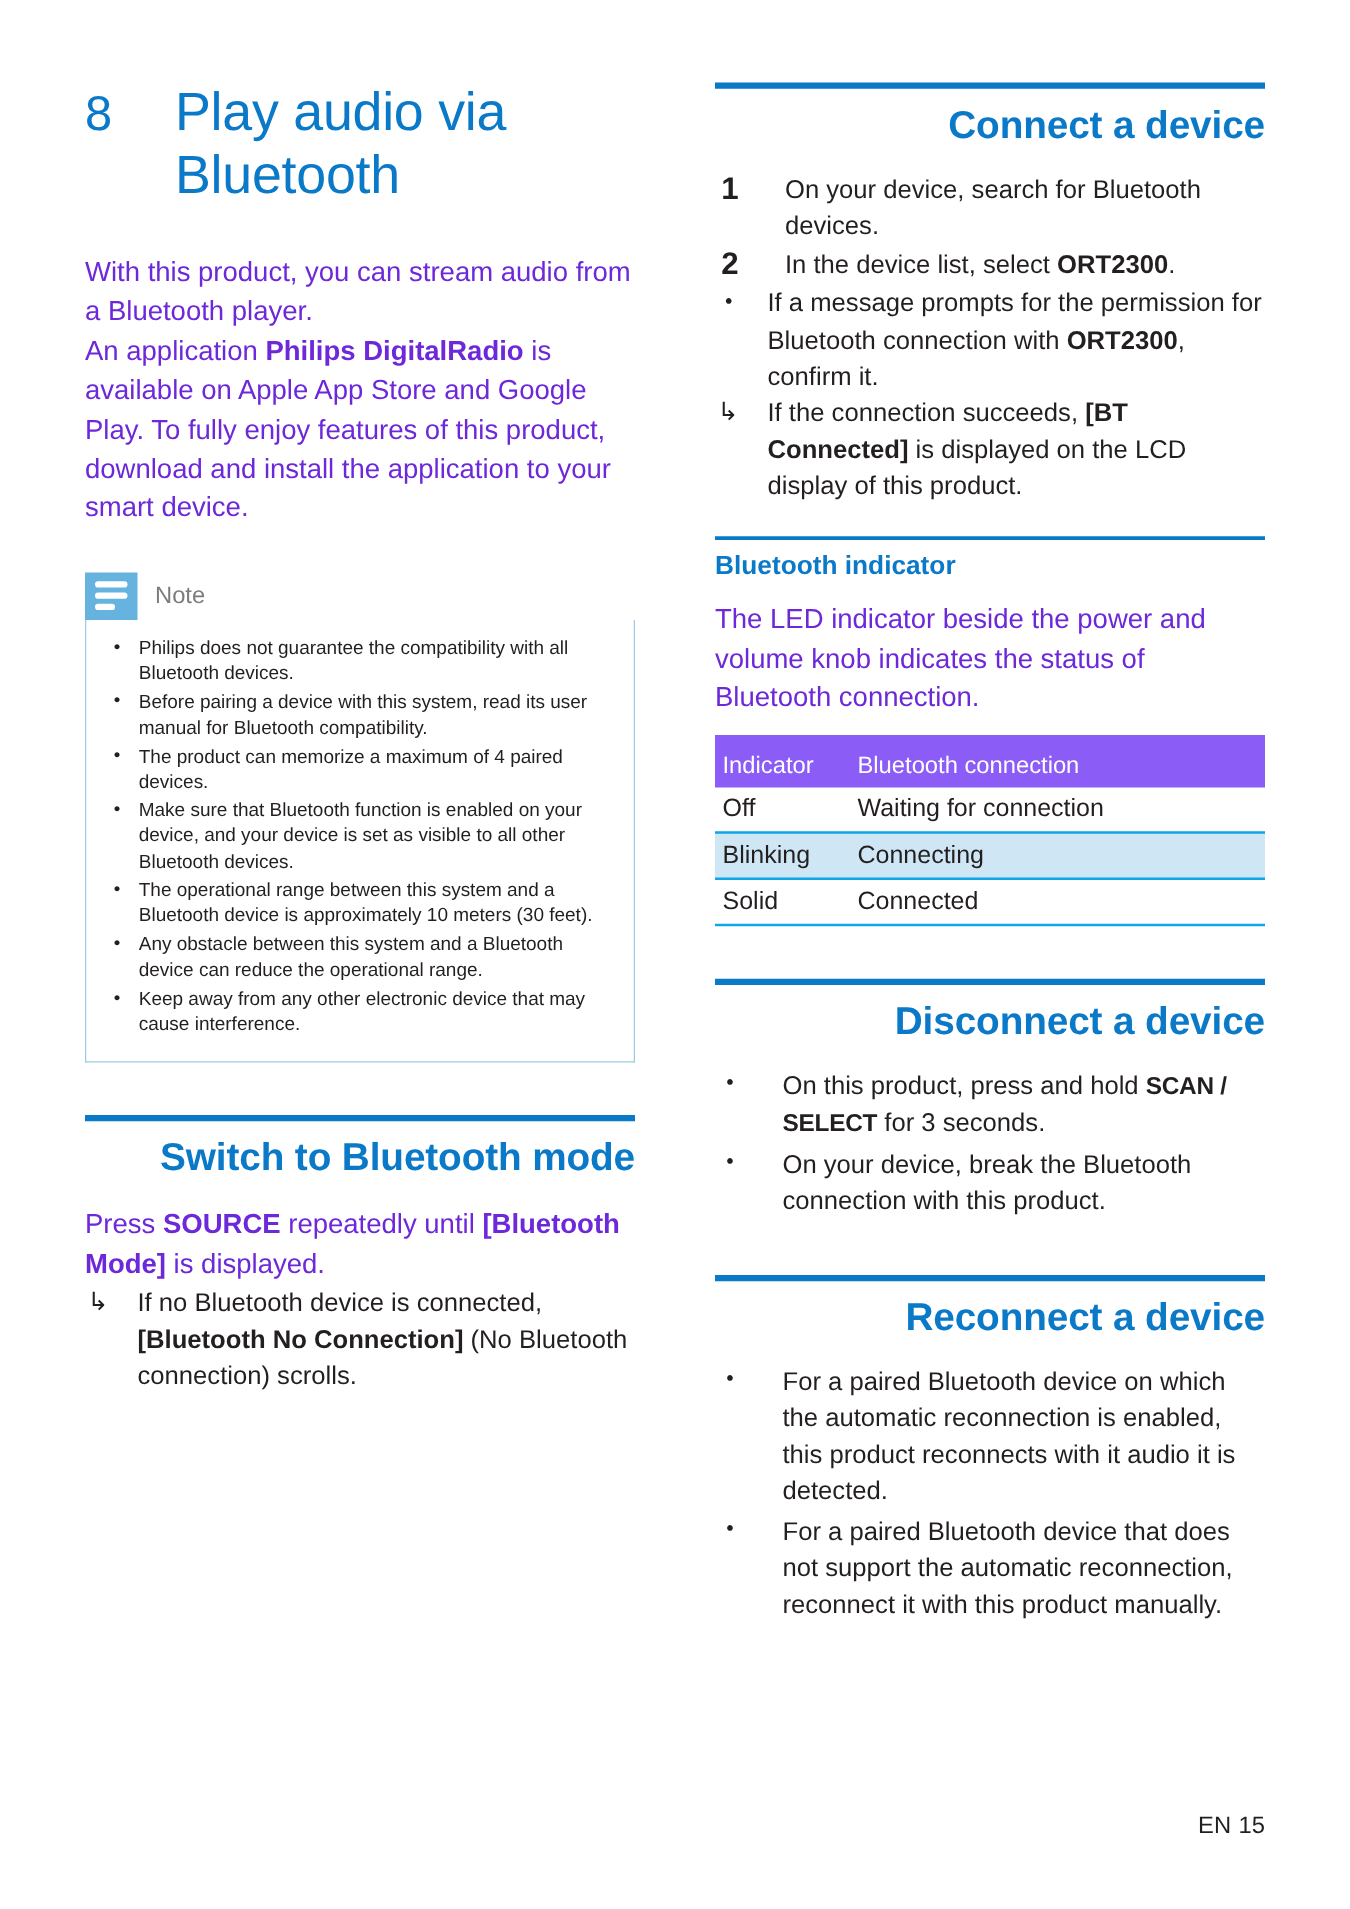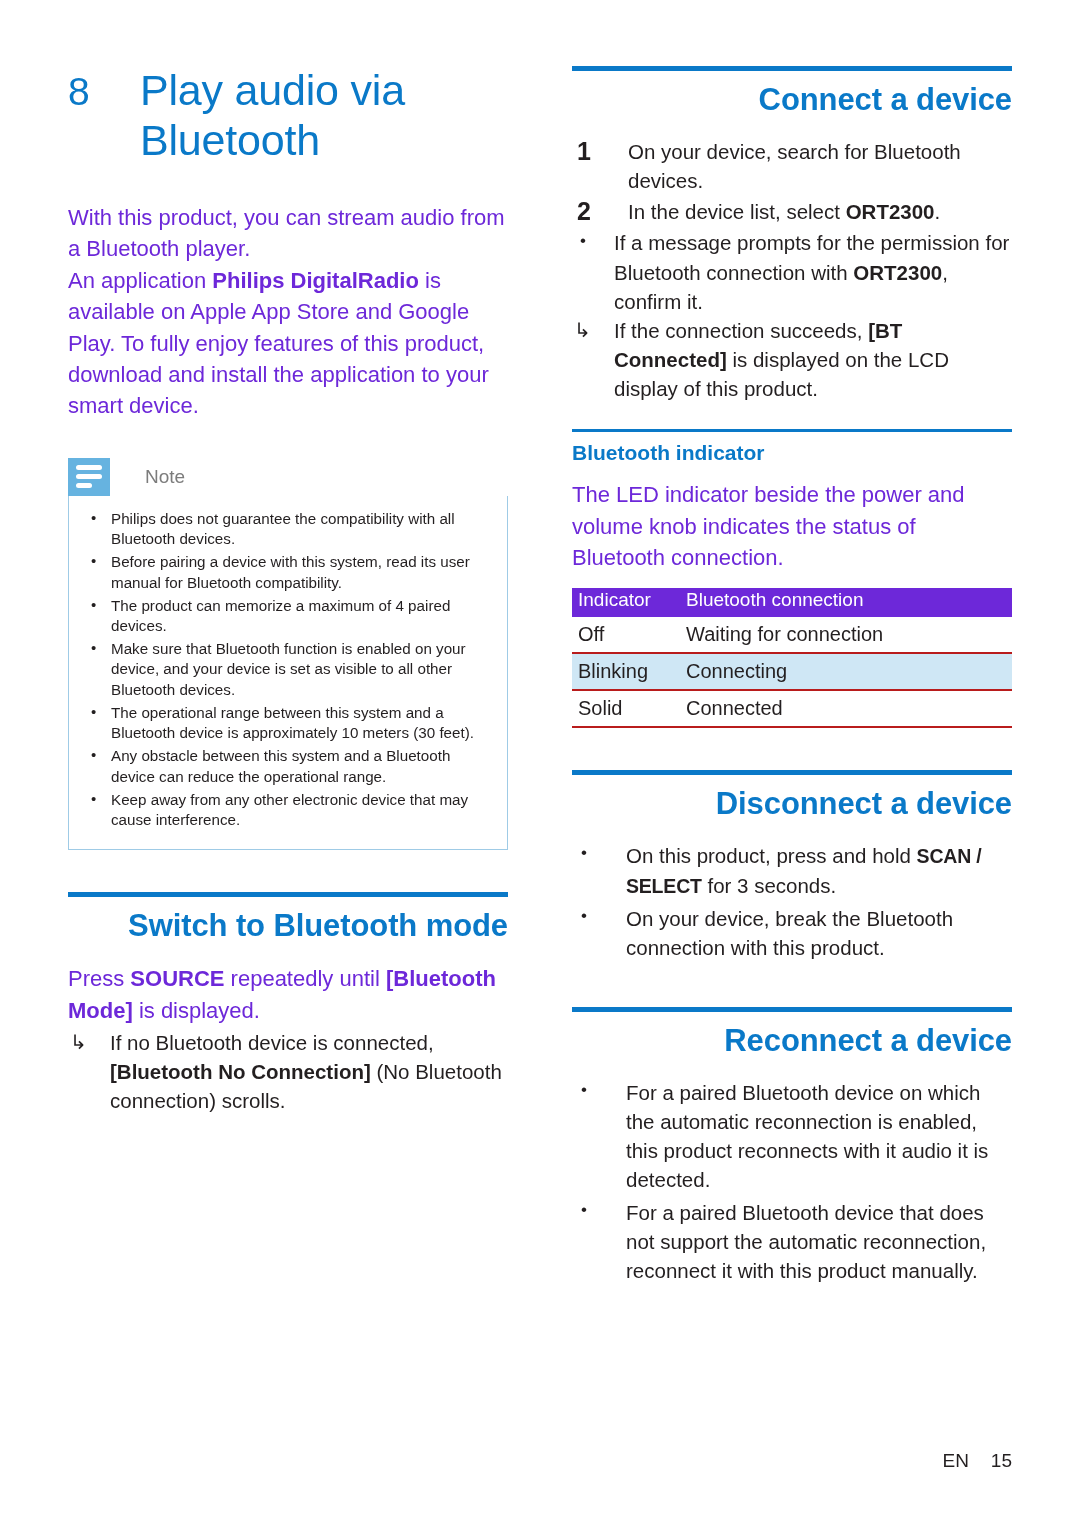--- a/index.html
+++ b/index.html
@@ -83,21 +83,20 @@
     color: #6d28d9;
   }
   .b { font-weight: 700; }
 
   
   .note-wrap { margin-top: 36px; }
   .note-head {
     display: flex;
     align-items: center;
     height: 38px;
-    gap: 21px;
   }
   .note-icon {
     width: 42px; height: 38px;
     background: #66b3e0;
     display: flex;
     flex-direction: column;
     align-items: center;
     justify-content: center;
     gap: 4px;
     flex: 0 0 42px;
@@ -197,49 +196,49 @@
   }
 
   
   table.ind {
     width: 100%;
     border-collapse: collapse;
     margin-top: 14px;
     table-layout: fixed;
   }
   table.ind th {
-    background: #6d28d9;
+    background: #8b5cf6;
     color: #ffffff;
     font-weight: 400;
     font-size: 19px;
     text-align: left;
-    padding: 1px 0 6px 6px;
+    padding: 14px 0 6px 6px;
     line-height: 1.2;
   }
   table.ind td {
     font-size: 20px;
     padding: 5px 0 6px 6px;
-    border-bottom: 2px solid #b91c1c;
+    border-bottom: 2px solid #0ea5e9;
     line-height: 1.2;
   }
   table.ind tr.alt td {
     background: #cfe7f5;
   }
   table.ind col.c1 { width: 108px; }
 
   
   .footer {
     position: absolute;
     right: 68px;
     bottom: 55px;
     font-size: 19px;
     color: #231f20;
     white-space: nowrap;
   }
-  .footer .en { margin-right: 22px; }
+  .footer .en { margin-right: 6px; }
 
   .gap-lg { height: 42px; }
   .gap-md { height: 26px; }
 </style>
 </head>
 <body>
 
 <div class="page">
 
   <div class="col col-left">

